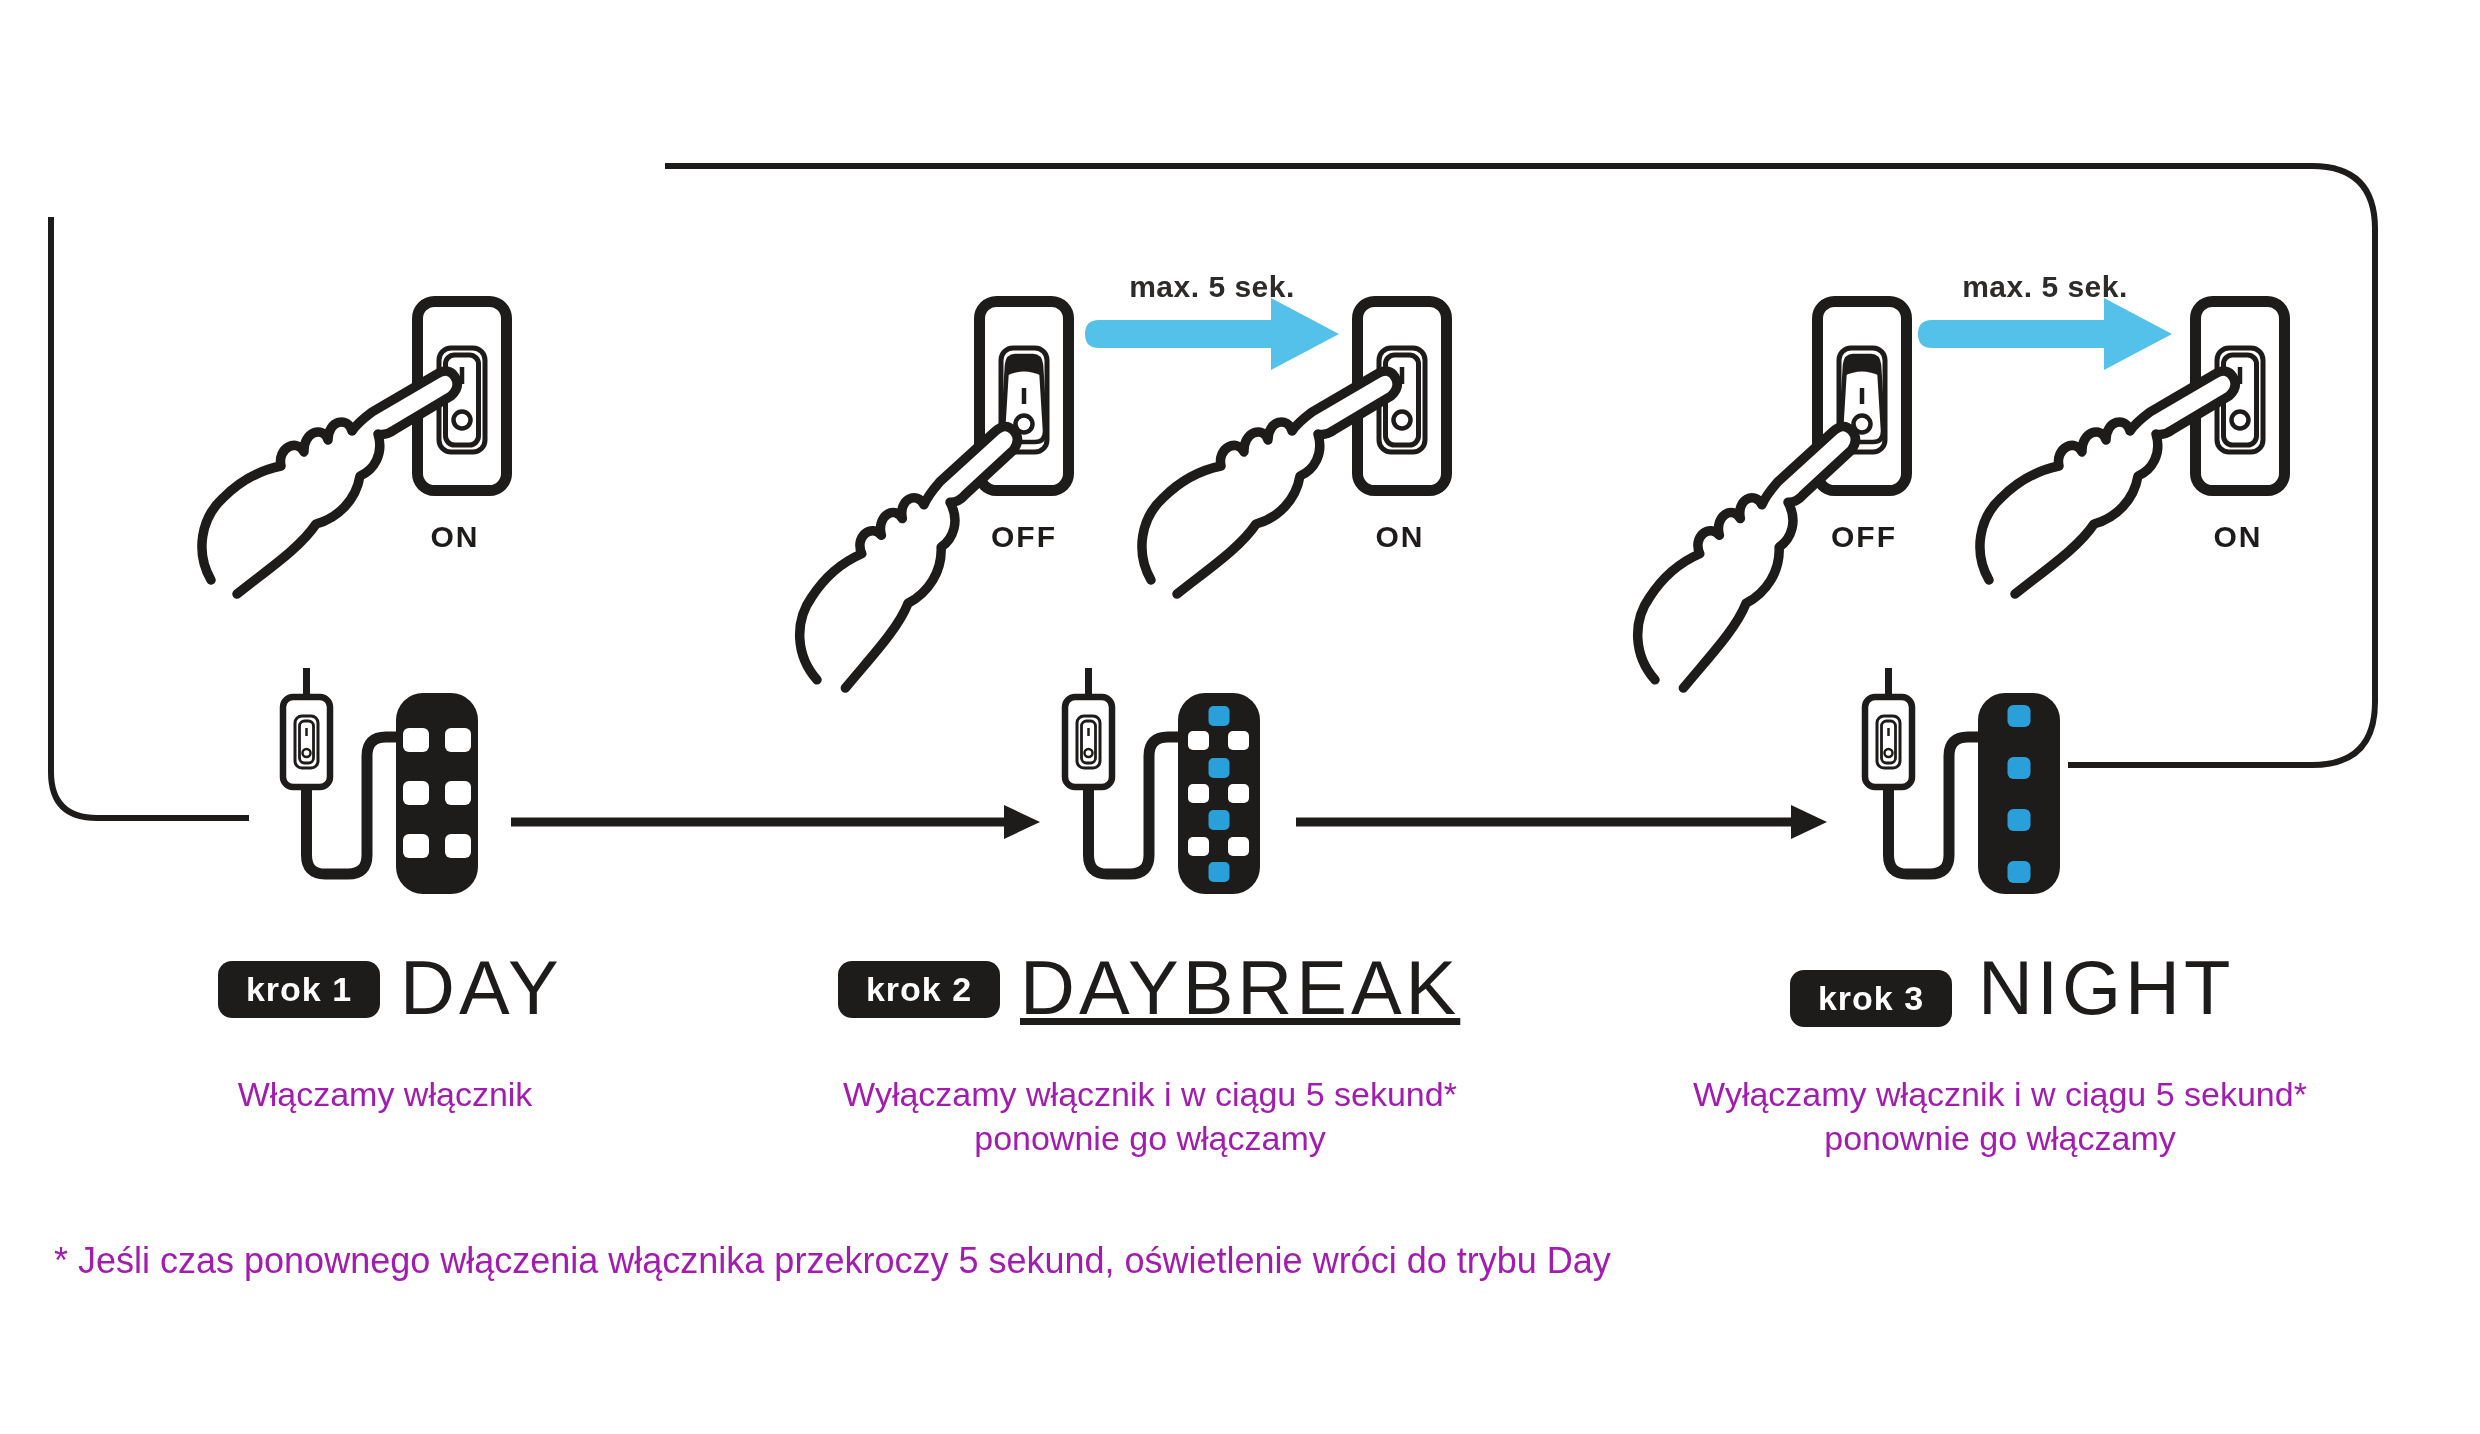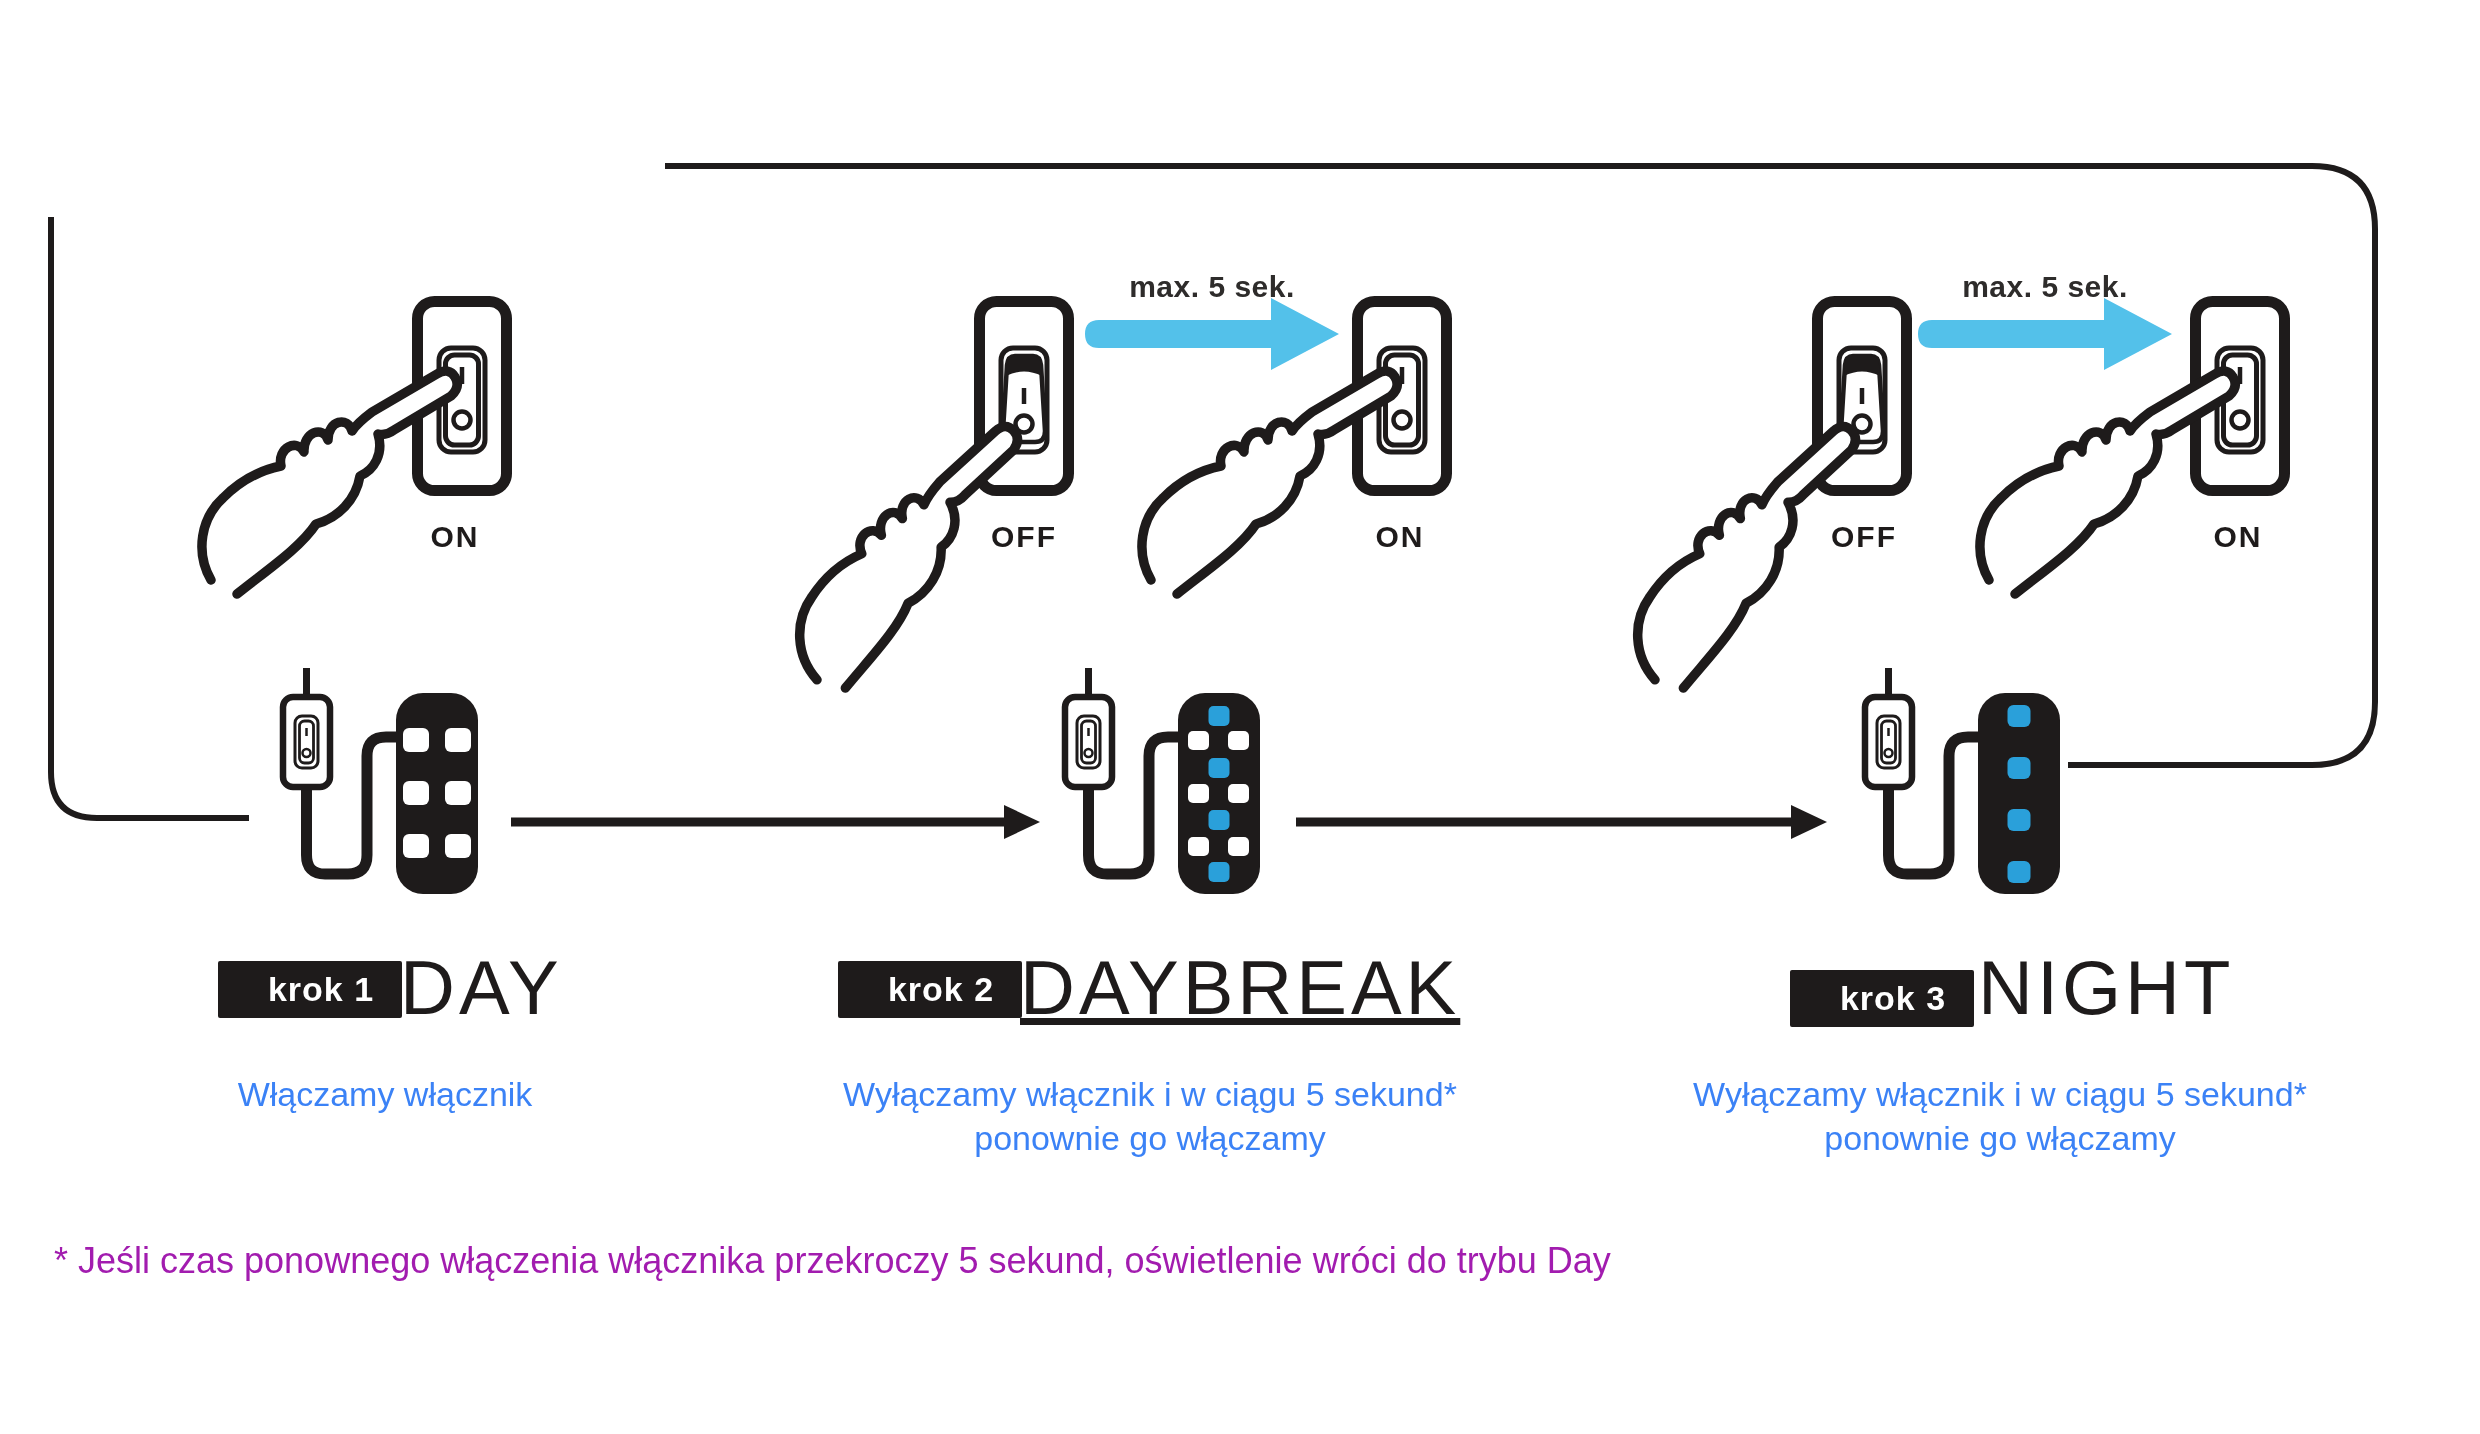--- a/index.html
+++ b/index.html
@@ -3,24 +3,24 @@
 <meta charset="utf-8">
 <style>
   html,body{margin:0;padding:0;background:#ffffff;}
   #canvas{position:relative;width:2480px;height:1434px;background:#ffffff;overflow:hidden;
           font-family:"Liberation Sans","DejaVu Sans",sans-serif;color:#1e1b1b;}
   .abs{position:absolute;}
   .title-box{left:54px;top:127px;width:590px;height:72px;background:#1e1b1b;color:#fff;
              font-size:41px;font-weight:700;text-align:center;line-height:72px;letter-spacing:1px;}
   .sw-label{width:160px;text-align:center;font-size:30px;font-weight:800;letter-spacing:2px;color:#1e1b1b;top:520px;}
   .timing{width:280px;text-align:center;font-size:30px;font-weight:700;color:#2e2c2b;top:270px;letter-spacing:0.5px;}
-  .badge{height:57px;width:162px;background:#1e1b1b;border-radius:2px;color:#fff;top:961px;
-         font-size:34px;font-weight:700;text-align:center;line-height:57px;letter-spacing:1px;padding-left:22px;}
+  .badge{height:57px;width:162px;background:#1e1b1b;border-radius:14px;color:#fff;top:961px;
+         font-size:34px;font-weight:700;text-align:center;line-height:57px;letter-spacing:1px;}
   .mode{top:948px;height:80px;line-height:80px;font-size:76px;font-weight:300;letter-spacing:4px;color:#1e1b1b;white-space:nowrap;}
-  .desc{top:1072px;font-size:34px;line-height:44px;text-align:center;color:#3b82f6;}
+  .desc{top:1072px;font-size:34px;line-height:44px;text-align:center;color:#a21caf;}
   .footnote{left:54px;top:1240px;font-size:36px;color:#a21caf;}
   svg{display:block;}
 </style>
 </head>
 <body>
 
 <div id="canvas">
 
   <svg class="abs" style="left:0;top:0" width="2480" height="1434" viewBox="0 0 2480 1434">
     <defs>

